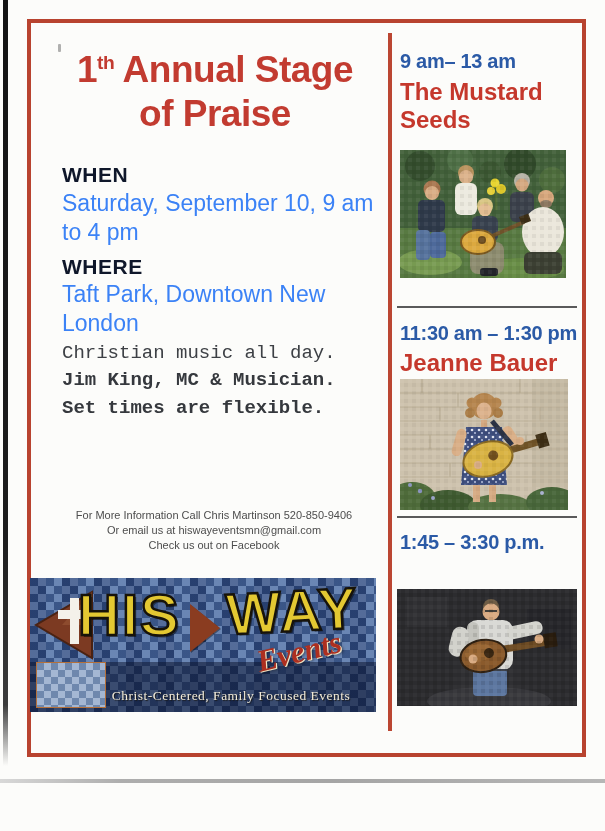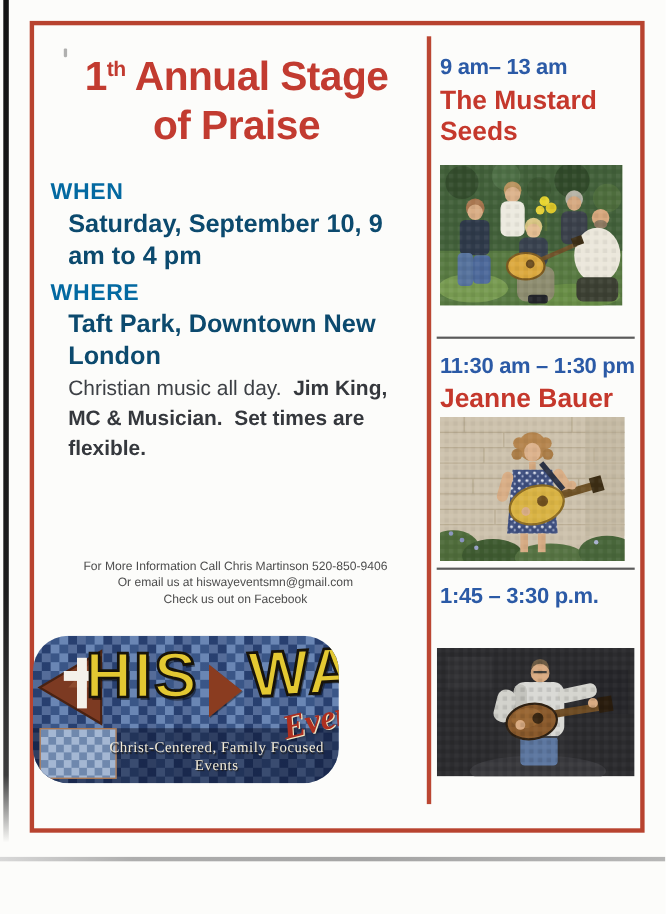--- a/index.html
+++ b/index.html
@@ -15,35 +15,35 @@
 
   
   .flyer-border{position:absolute;left:27px;top:19px;width:559px;height:738px;
     border:4px solid #b8432f;box-sizing:border-box;}
   .divider-vertical{position:absolute;left:388px;top:33px;width:4px;height:698px;background:#bb4632;}
 
   
   .title{position:absolute;left:40px;top:48px;width:350px;text-align:center;
     color:#c23b30;font-weight:bold;font-size:37px;line-height:1.2;letter-spacing:-0.5px;}
   .title sup{font-size:52%;vertical-align:super;line-height:0;margin-top:13px;}
-  .label-blue{position:absolute;left:46px;color:#0369a1;font-weight:bold;font-size:21px;letter-spacing:0.5px;}
-  .bold-dark{position:absolute;left:62px;color:#0c4a6e;font-weight:bold;font-size:23px;line-height:1.24;}
+  .label-blue{position:absolute;left:62px;color:#0f172a;font-weight:bold;font-size:21px;letter-spacing:0.5px;}
+  .bold-dark{position:absolute;left:62px;color:#3b82f6;font-weight:normal;font-size:23px;line-height:1.24;}
   .para{position:absolute;left:62px;color:#3d4045;font-size:19px;line-height:1.44;white-space:pre-wrap;}
   .para .b{font-weight:bold;color:#35383d;}
   .info-block{position:absolute;left:58px;top:508px;width:312px;text-align:center;
     color:#4d4d4d;font-size:11px;line-height:1.38;}
 
   
-  .logo{position:absolute;left:30px;top:578px;width:278px;height:134px;
+  .logo{position:absolute;left:30px;top:578px;width:346px;height:134px;
     background-color:#44639a;
     background-image:
       repeating-conic-gradient(rgba(255,255,255,0.16) 0% 25%, rgba(8,20,55,0.28) 0% 50%),
       repeating-linear-gradient(90deg, rgba(25,50,100,0.38) 0 16px, rgba(95,135,190,0.34) 16px 32px);
     background-size:16px 16px, 32px 32px;
-    overflow:hidden;border-radius:32px;}
+    overflow:hidden;}
   .logo-dark-strip{position:absolute;left:0;right:0;bottom:0;height:50px;
     background:rgba(10,18,44,0.5);}
   .logo-square{position:absolute;left:6px;top:84px;width:70px;height:46px;
     background-color:#8aa3c6;
     background-image:repeating-conic-gradient(rgba(255,255,255,0.22) 0% 25%, rgba(30,55,100,0.25) 0% 50%);
     background-size:14px 14px;border:1px solid #b5713a;box-sizing:border-box;}
   .logo-word{position:absolute;font-weight:bold;font-size:58px;color:#e3c832;
     -webkit-text-stroke:2.5px #17130a;text-shadow:2px 2px 0 rgba(0,0,0,0.45);letter-spacing:2px;line-height:1;}
   .logo-his{left:48px;top:8px;}
   .logo-way{left:196px;top:4px;transform:rotate(-3deg);}
@@ -81,21 +81,21 @@
     <span>1</span><sup>th</sup><span> Annual Stage</span>
     <div>of Praise</div>
   </div>
 
   <div class="label-blue" style="top:163px;">WHEN</div>
   <div class="bold-dark" style="top:189px;width:322px;">Saturday, September 10, 9 am to 4 pm</div>
 
   <div class="label-blue" style="top:255px;">WHERE</div>
   <div class="bold-dark" style="top:280px;width:300px;">Taft Park, Downtown New London</div>
 
-  <div class="para" style="top:340px;width:324px;"><span>Christian music all day.  </span><span class="b">Jim King, MC &amp; Musician.  Set times are flexible.</span></div>
+  <div class="para" style="top:340px;width:324px;font-family:Liberation Mono, monospace;"><span>Christian music all day.  </span><span class="b">Jim King, MC &amp; Musician.  Set times are flexible.</span></div>
 
 
   <div class="info-block">
     <div>For More Information Call Chris Martinson 520-850-9406</div>
     <div>Or email us at hiswayeventsmn@gmail.com</div>
     <div>Check us out on Facebook</div>
   </div>
 
   <div class="logo">
     <div class="logo-dark-strip"></div>

